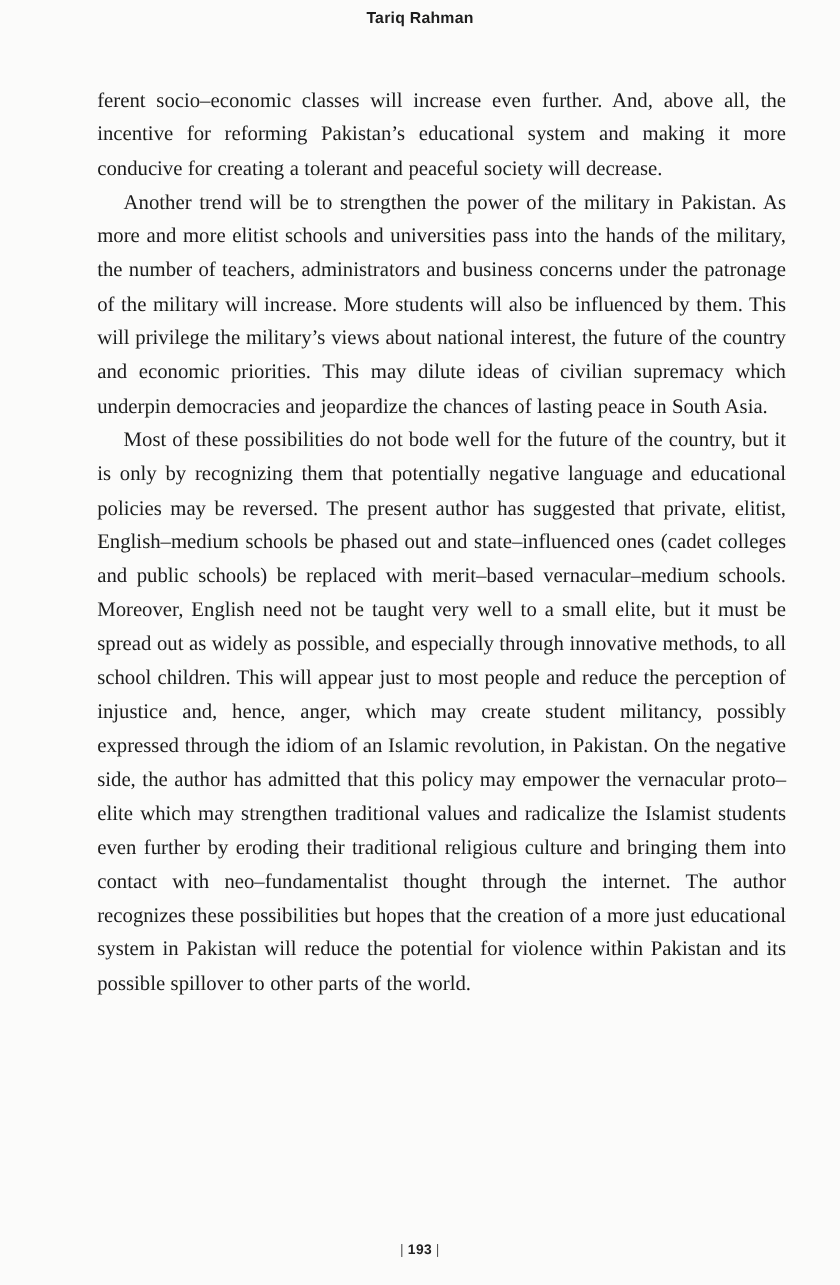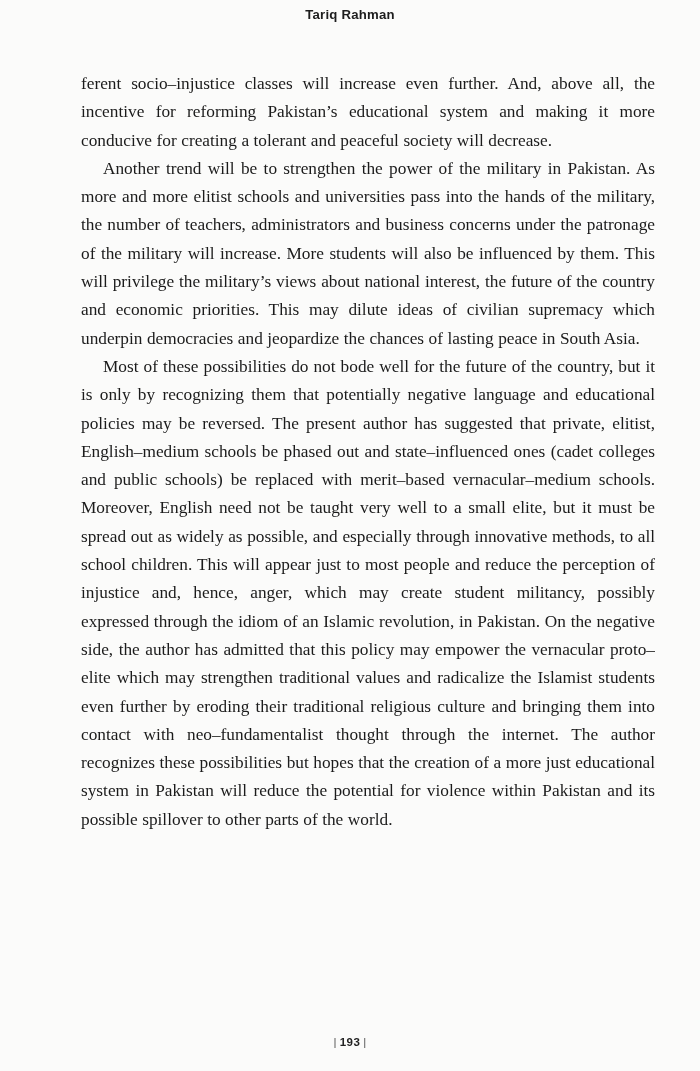--- a/index.html
+++ b/index.html
@@ -78,21 +78,21 @@
   }
 </style>
 </head>
 <body>
 
 <div class="page">
 
   <div class="running-head">Tariq Rahman</div>
 
   <div class="body-col">
-    <p class="para">ferent socio–injustice classes will increase even further. And, above all, the incentive for reforming Pakistan’s educational system and making it more conducive for creating a tolerant and peaceful society will decrease.</p>
+    <p class="para">ferent socio–economic classes will increase even further. And, above all, the incentive for reforming Pakistan’s educational system and making it more conducive for creating a tolerant and peaceful society will decrease.</p>
     <p class="para indent">Another trend will be to strengthen the power of the military in Pakistan. As more and more elitist schools and universities pass into the hands of the military, the number of teachers, administrators and business concerns under the patronage of the military will increase. More students will also be influenced by them. This will privilege the military’s views about national interest, the future of the country and economic priorities. This may dilute ideas of civilian supremacy which underpin democracies and jeopardize the chances of lasting peace in South Asia.</p>
     <p class="para indent">Most of these possibilities do not bode well for the future of the country, but it is only by recognizing them that potentially negative language and educational policies may be reversed. The present author has suggested that private, elitist, English–medium schools be phased out and state–influenced ones (cadet colleges and public schools) be replaced with merit–based vernacular–medium schools. Moreover, English need not be taught very well to a small elite, but it must be spread out as widely as possible, and especially through innovative methods, to all school children. This will appear just to most people and reduce the perception of injustice and, hence, anger, which may create student militancy, possibly expressed through the idiom of an Islamic revolution, in Pakistan. On the negative side, the author has admitted that this policy may empower the vernacular proto–elite which may strengthen traditional values and radicalize the Islamist students even further by eroding their traditional religious culture and bringing them into contact with neo–fundamentalist thought through the internet. The author recognizes these possibilities but hopes that the creation of a more just educational system in Pakistan will reduce the potential for violence within Pakistan and its possible spillover to other parts of the world.</p>
   </div>
 
   <div class="folio">
     <span class="rule">|</span><span>193</span><span class="rule">|</span>
   </div>
 
 </div>
 

